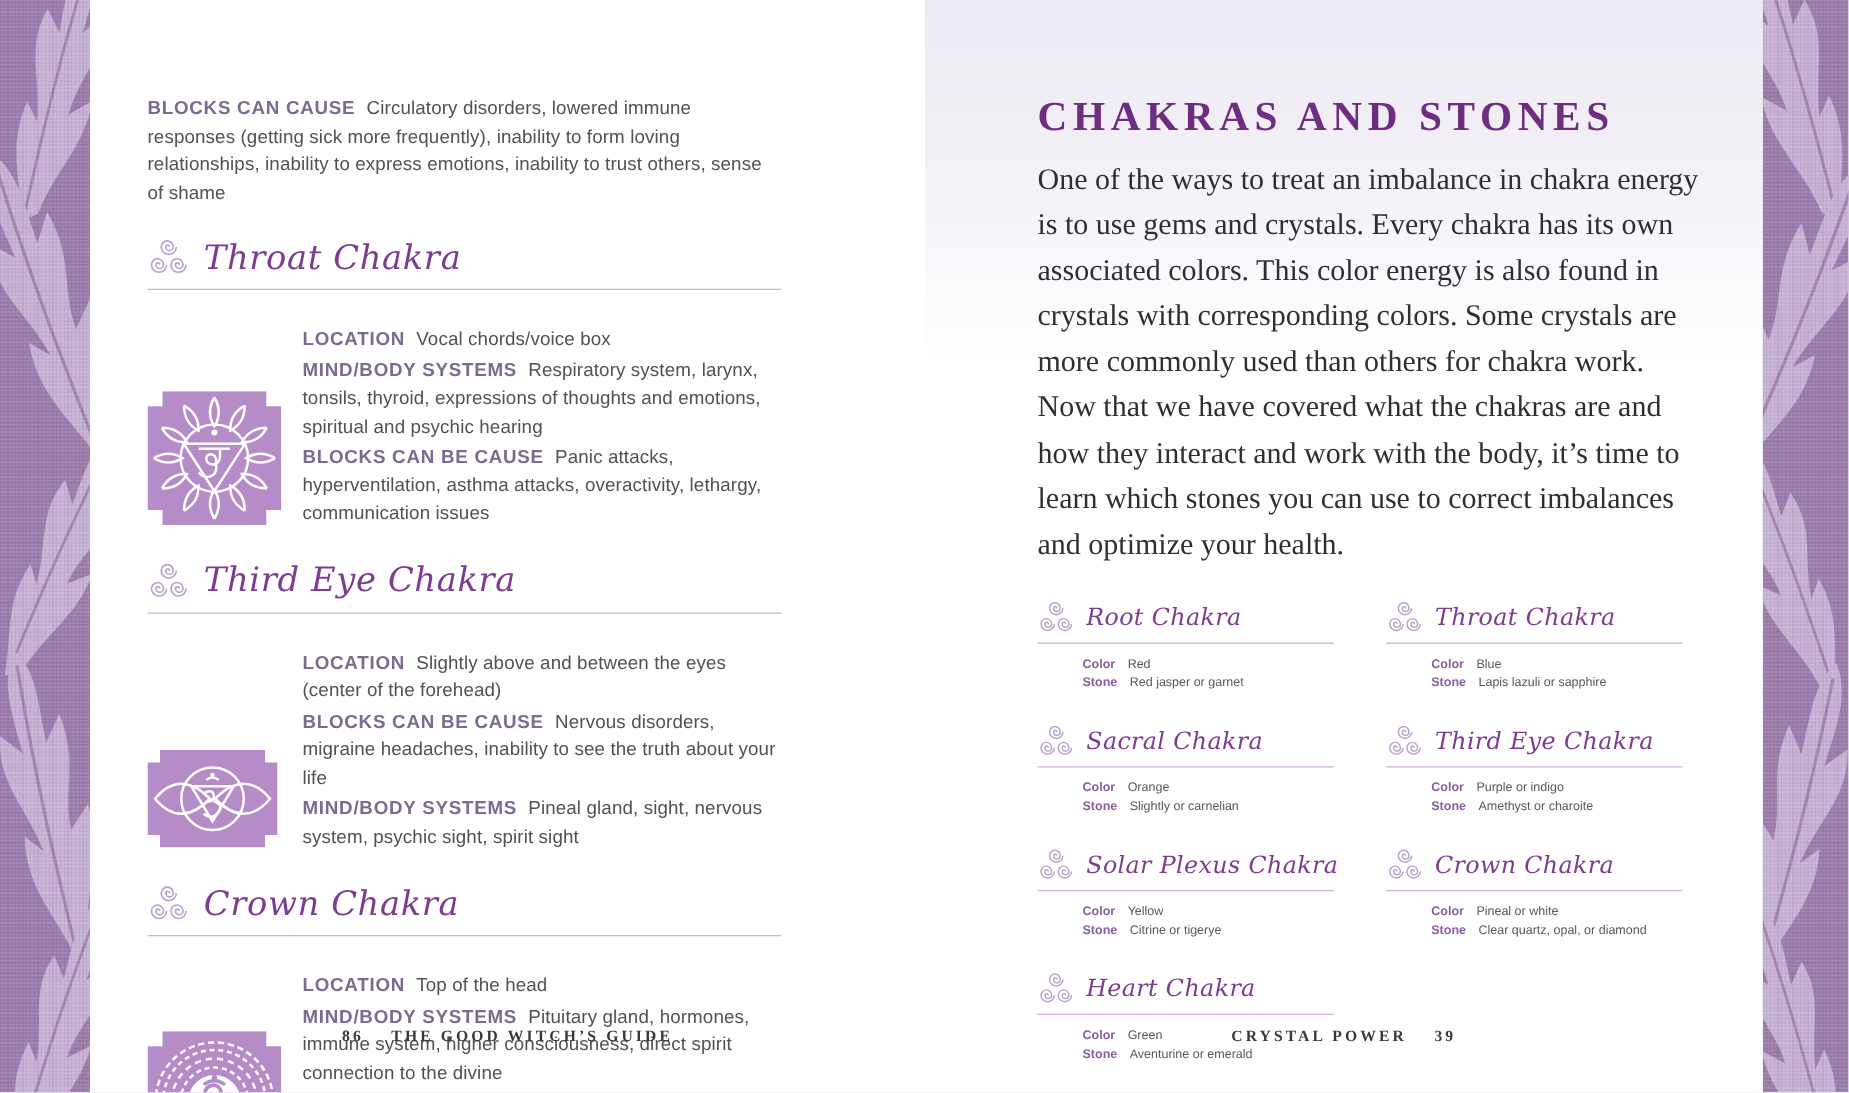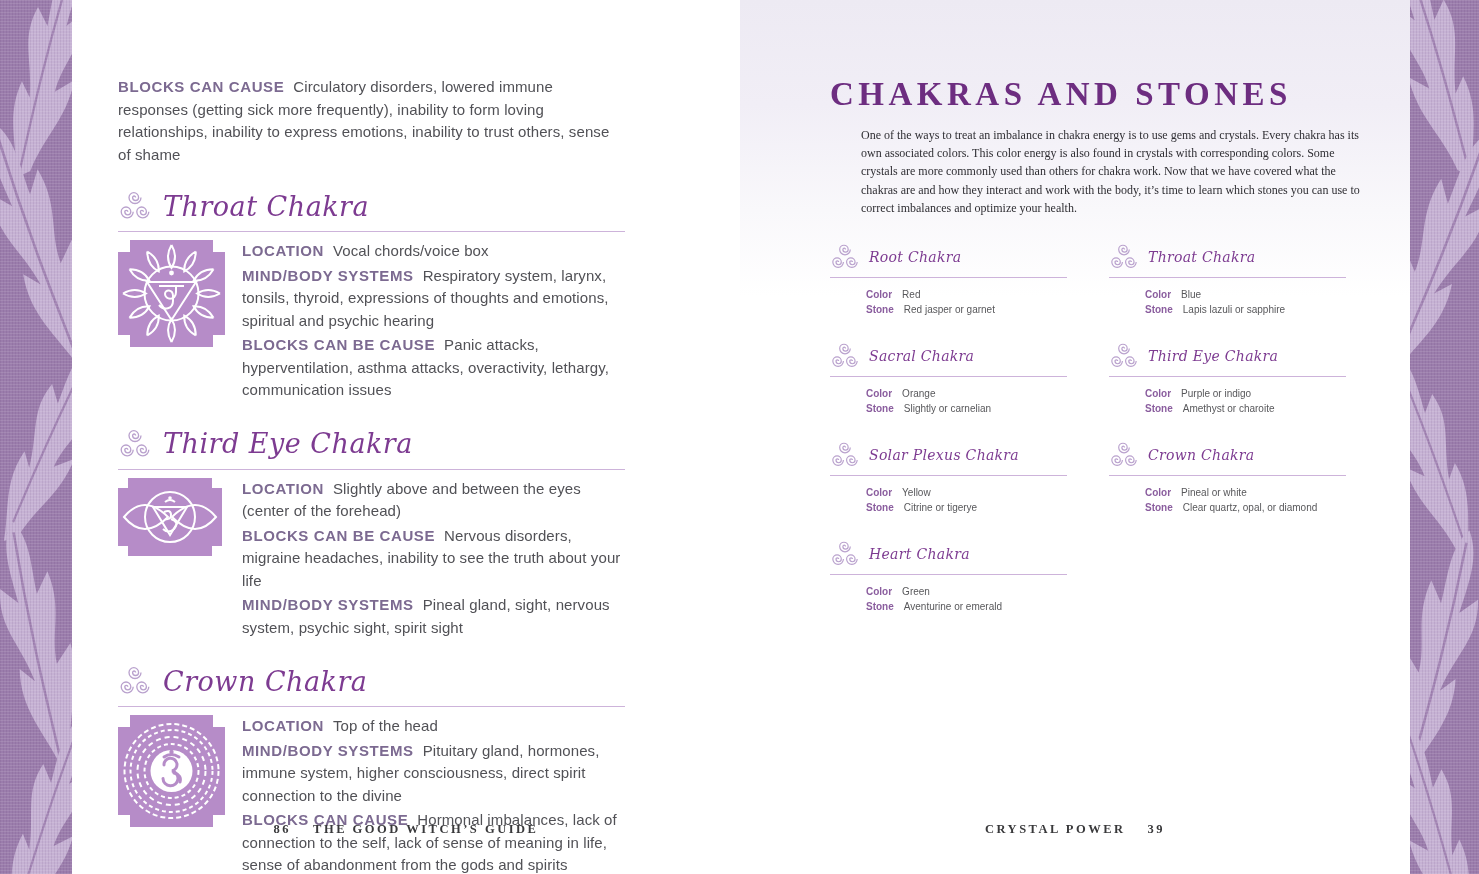--- a/index.html
+++ b/index.html
@@ -32,45 +32,45 @@
   .flabel { font-weight:bold; color:#7c6a91; letter-spacing:.6px; margin-right:9px; }
   .section { margin-top:23px; }
   .sec-head {
     display:flex; align-items:center; gap:11px;
     border-bottom:1.5px solid #cdb3da; padding-bottom:8px;
   }
   .sec-title {
     font-family:"DejaVu Serif", serif; font-style:italic;
     font-size:27px; color:#7d3b91; letter-spacing:.5px;
   }
-  .sec-body { display:flex; gap:17px; margin-top:8px; }
+  .sec-body { display:flex; gap:17px; margin-top:29px;align-items:flex-end; }
   .icon-col { flex:0 0 107px; }
   .fields { flex:1; }
   .fields p { margin-bottom:2px; }
   
   .rp-content { position:absolute; left:90px; top:76px; width:530px; }
   .rp-heading {
     font-family:"Liberation Serif", serif; font-size:33px; font-weight:600;
     letter-spacing:4.5px; color:#6d2d80; margin-bottom:13px;
   }
   .rp-intro {
-    font-family:"Liberation Serif", serif; font-size:12px;
-    line-height:1.52; color:#2f2e33; margin-bottom:25px;margin-left:31px;
+    font-family:"Liberation Serif", serif; font-size:24px;
+    line-height:1.52; color:#2f2e33; margin-bottom:25px;
   }
   .chakra-grid {
     display:grid; grid-template-columns:237px 237px;
     column-gap:42px; row-gap:24px; align-items:start;
   }
   .entry-head {
     display:flex; align-items:center; gap:9px;
     border-bottom:1.5px solid #cdb3da; padding-bottom:5px;
   }
   .entry-title {
     font-family:"DejaVu Serif", serif; font-style:italic;
-    font-size:14px; color:#7d3b91; white-space:nowrap; letter-spacing:.3px;
+    font-size:19px; color:#7d3b91; white-space:nowrap; letter-spacing:.3px;
   }
   .entry-fields { margin-left:36px; margin-top:9px; }
   .frow { display:flex; gap:10px; font-size:10px; line-height:1.5; }
   .flabel2 { font-weight:bold; color:#8a5d9e; flex:0 0 auto; }
   .fval { color:#58585b; }
   
   .footer {
     position:absolute; top:822px; width:100%; text-align:center;
     font-family:"Liberation Serif", serif; font-size:12.5px; font-weight:bold;
     letter-spacing:2.5px; color:#39393b;

